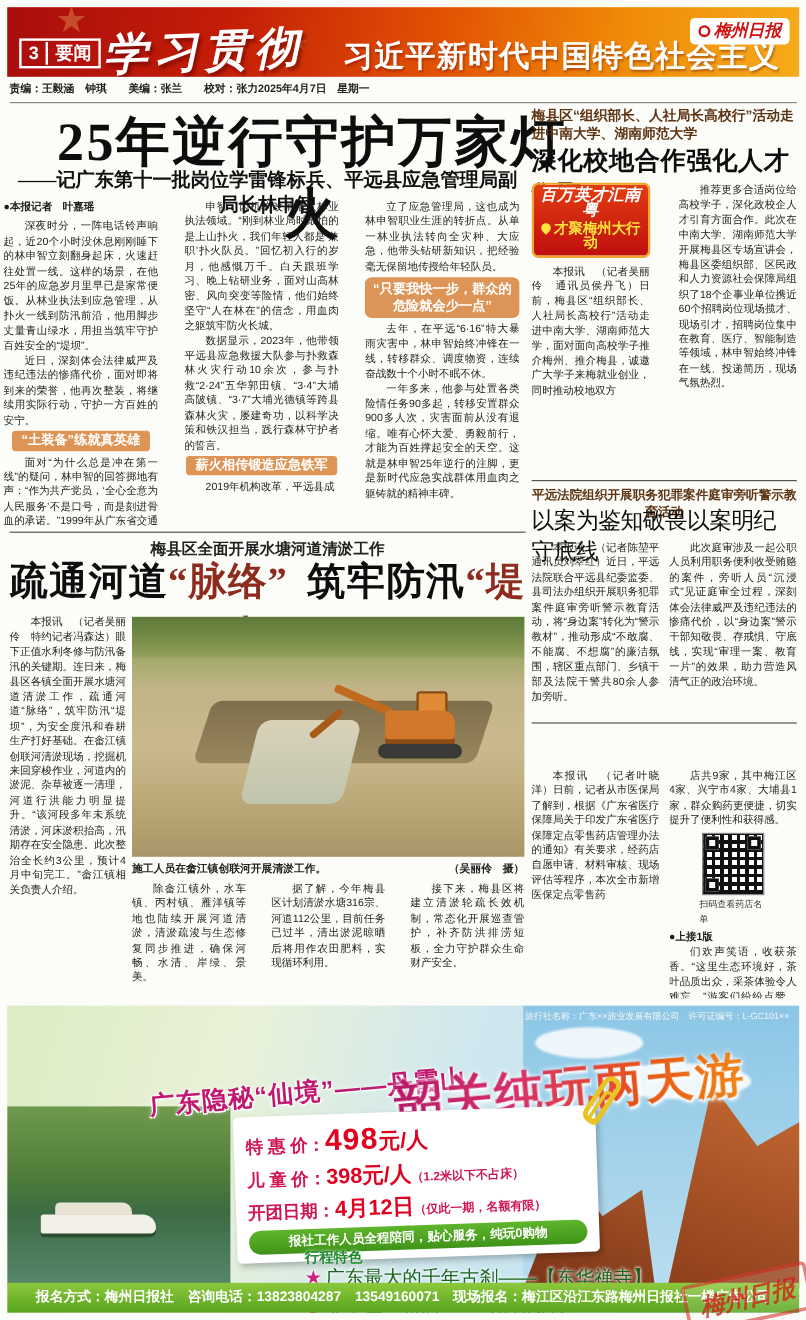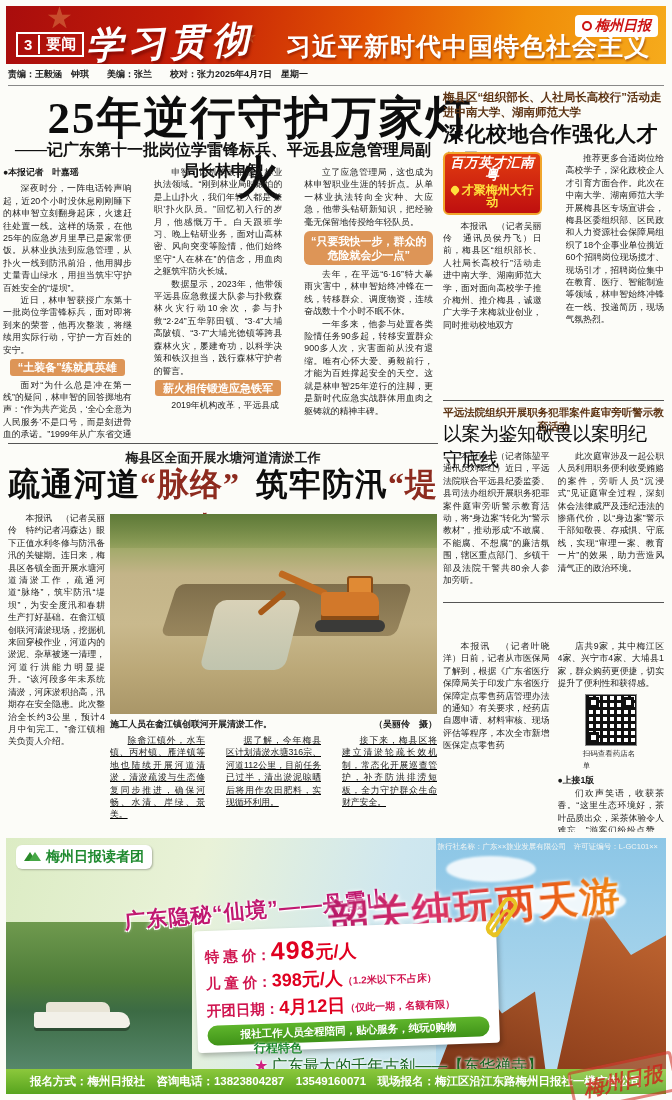--- a/index.html
+++ b/index.html
@@ -74,21 +74,21 @@
   .exc-cab { position:absolute; right:64px; top:62px; width:26px; height:20px; background:#e08a34;
              border:2px solid #8a4c16; border-radius:3px; }
   .exc-arm { position:absolute; right:108px; top:66px; width:52px; height:7px; background:#c06a20;
              transform:rotate(24deg); border-radius:3px; }
   .exc-arm2 { position:absolute; right:148px; top:86px; width:34px; height:6px; background:#a85a18;
               transform:rotate(-40deg); border-radius:3px; }
   .exc-track { position:absolute; right:52px; top:106px; width:70px; height:12px; background:#3a3a38;
                border-radius:6px; }
   .caption-row { position:absolute; left:110px; top:718px; width:327px; display:flex;
                  justify-content:space-between; font-size:9px; font-weight:bold; color:#222; }
-  .river-cols { position:absolute; left:110px; top:734px; width:327px; height:96px; display:flex; gap:21px;text-decoration:underline; }
+  .river-cols { position:absolute; left:110px; top:734px; width:327px; height:96px; display:flex; gap:21px; }
   .river-cols .col { flex:1; }
 
   
   .rcol { position:absolute; left:443px; width:221px; }
   .talent-kicker { top:90px; font-size:11.5px; line-height:15px; }
   .talent-h1 { position:absolute; left:443px; top:120px; width:221px; font-size:21px; font-weight:900;
                color:#0d0d0d; letter-spacing:.5px; }
   .talent-cols { position:absolute; left:443px; top:152px; width:221px; height:246px; display:flex; gap:24px; }
   .talent-cols .col { flex:1; }
   .badge { background:linear-gradient(180deg,#e23d10,#bf0f0f); border:2px solid #f0a62c;
@@ -194,21 +194,21 @@
     <span>责编：王毅涵　钟琪　　美编：张兰　　校对：张力</span>
     <span>2025年4月7日　星期一</span>
   </div>
 
   <div class="main-h1 serif">25年逆行守护万家灯火</div>
   <div class="main-sub serif">——记广东第十一批岗位学雷锋标兵、平远县应急管理局副局长林申智</div>
   <div class="main-cols">
     <div class="col bodytxt">
       <div class="p rep-byline">●本报记者　叶嘉瑶</div>
       <div class="p">深夜时分，一阵电话铃声响起，近20个小时没休息刚刚睡下的林申智立刻翻身起床，火速赶往处置一线。这样的场景，在他25年的应急岁月里早已是家常便饭。从林业执法到应急管理，从扑火一线到防汛前沿，他用脚步丈量青山绿水，用担当筑牢守护百姓安全的“堤坝”。</div>
-      <div class="p">近日，林申智获授广东第十一批岗位学雷锋标兵，面对即将到来的荣誉，他再次整装，将继续用实际行动，守护一方百姓的安宁。</div>
+      <div class="p">近日，深刻体会法律威严及违纪违法的惨痛代价，面对即将到来的荣誉，他再次整装，将继续用实际行动，守护一方百姓的安宁。</div>
       <span class="subhead">“土装备”练就真英雄</span>
       <div class="p">面对“为什么总是冲在第一线”的疑问，林申智的回答掷地有声：“作为共产党员，‘全心全意为人民服务’不是口号，而是刻进骨血的承诺。”1999年从广东省交通学校公路桥梁设计专业毕业的林</div>
     </div>
     <div class="col bodytxt">
       <div class="p">申智，因机构改革踏入林业执法领域。“刚到林业局时最怕的是上山扑火，我们年轻人都是‘兼职’扑火队员。”回忆初入行的岁月，他感慨万千。白天跟班学习、晚上钻研业务，面对山高林密、风向突变等险情，他们始终坚守“人在林在”的信念，用血肉之躯筑牢防火长城。</div>
       <div class="p">数据显示，2023年，他带领平远县应急救援大队参与扑救森林火灾行动10余次，参与扑救“2·24”五华郭田镇、“3·4”大埔高陂镇、“3·7”大埔光德镇等跨县森林火灾，屡建奇功，以科学决策和铁汉担当，践行森林守护者的誓言。</div>
       <span class="subhead">薪火相传锻造应急铁军</span>
       <div class="p">2019年机构改革，平远县成</div>
     </div>
     <div class="col bodytxt">
@@ -307,24 +307,20 @@
     <div class="ad-sky">
       <div class="ad-cloud" style="left:10px;top:18px;width:90px;height:26px;"></div>
       <div class="ad-cloud" style="left:70px;top:48px;width:120px;height:30px;"></div>
     </div>
     <div class="ad-mtn2"></div>
     <div class="ad-mtn1"></div>
     <div class="ad-boat-ph">
       <div class="boat-top"></div>
       <div class="boat"></div>
     </div>
-    <div class="club">
-      <span class="tri"></span><span class="tri" style="border-bottom-color:#46a846;margin-left:-8px;"></span>
-      <span>梅州日报读者团</span>
-    </div>
     <div class="license">旅行社名称：广东××旅业发展有限公司　许可证编号：L-GC101××</div>
     <div class="ad-sub">广东隐秘“仙境”——丹霞山</div>
     <div class="ad-title serif">韶关纯玩两天游</div>
     <div class="card">
       <div class="clip"></div>
       <div class="ln">
         <span>特 惠 价：</span><span class="big">498</span><span class="mid">元/人</span>
       </div>
       <div class="ln">
         <span>儿 童 价：</span><span class="mid">398</span><span class="mid">元/人</span><span class="note">（1.2米以下不占床）</span>

